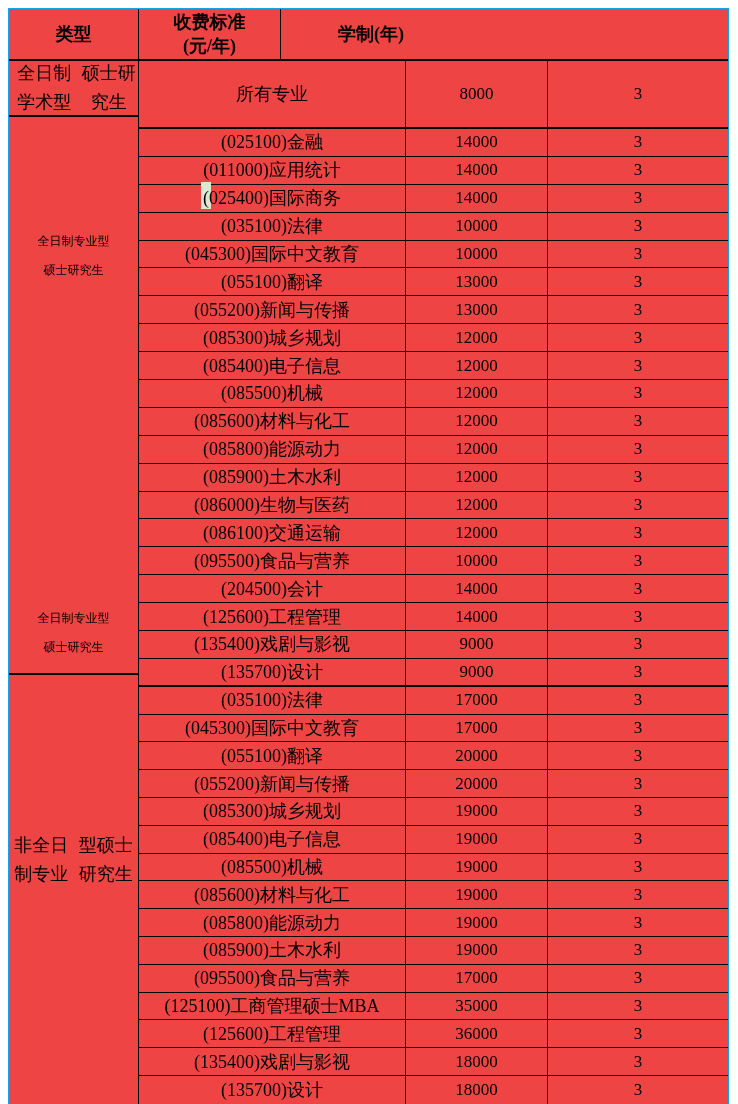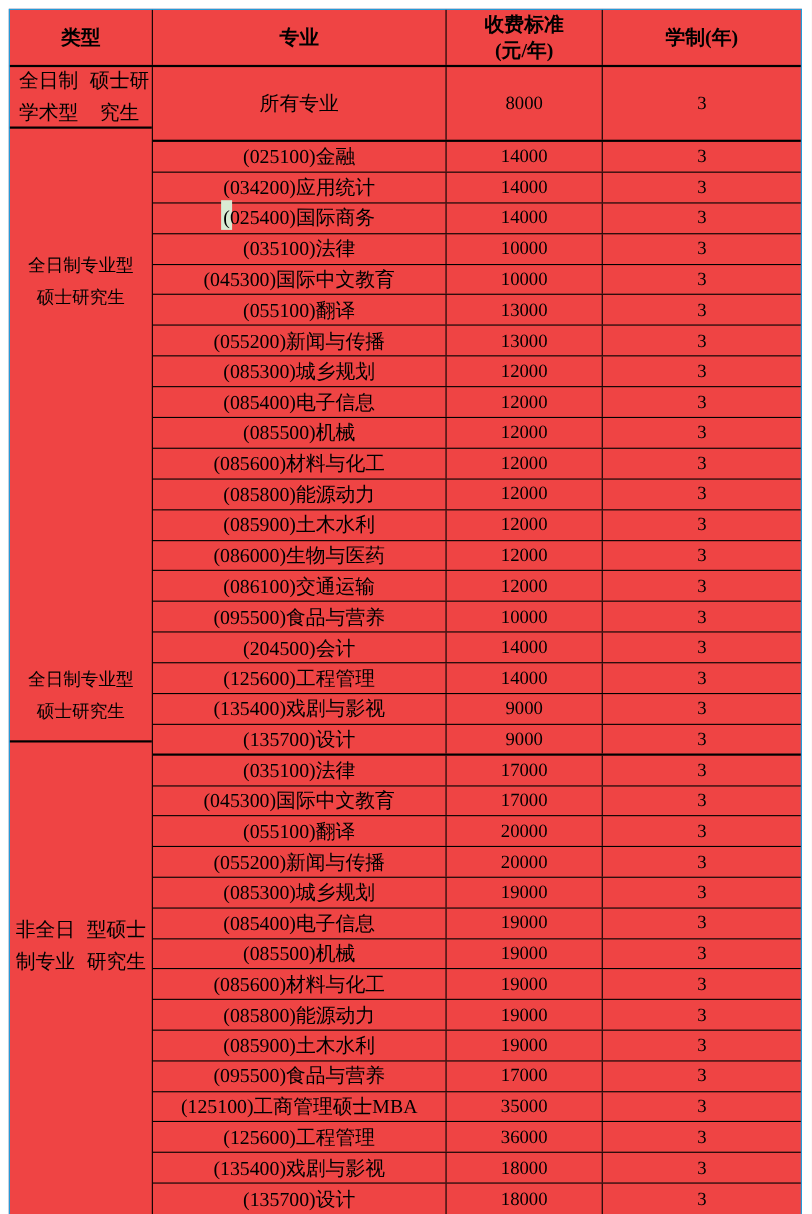--- a/index.html
+++ b/index.html
@@ -45,21 +45,21 @@
   .type-col { width: 130px; border-right: 1px solid #000; display: flex; flex-direction: column; }
   .rows-col { width: 589px; display: flex; flex-direction: column; }
 
   .type-cell { display: flex; flex-direction: row; align-items: center; justify-content: center;
                text-align: center; font-size: 18px; line-height: 29px; }
   .type-cell-1 { height: 56px; border-bottom: 2px solid #000; }
   .type-cell-2 { height: 558px; border-bottom: 2px solid #000; position: relative; }
   .type-cell-3 { height: 369px; }
 
   .type-label { position: absolute; left: 0; right: 0; text-align: center;
-                font-size: 16px; line-height: 29px; }
+                font-size: 12px; line-height: 29px; }
   .type-label.pos-a { top: 110px; }
   .type-label.pos-b { top: 487px; }
 
   .row { display: flex; border-bottom: 1px solid #000; }
   .row-allmajors { height: 68px; border-bottom: 2px solid #000; }
   .sec { display: flex; flex-direction: column; }
   .sec-2 .row { height: 27.9px; }
   .sec-2 .row:last-child { border-bottom: 2px solid #000; }
   .sec-3 .row { height: 27.8px; }
   .sec-3 .row:last-child { border-bottom: none; }
@@ -78,23 +78,20 @@
 </style>
 </head>
 <body>
 
 <div class="fee-table">
 
   <div class="hrow">
     <div class="cell w-type">
       <span>类型</span>
     </div>
-    <div class="cell w-major">
-      <span>专业</span>
-    </div>
     <div class="cell w-fee">
       <span>收费标准</span>
       <span>(元/年)</span>
     </div>
     <div class="cell w-dur">
       <span>学制(年)</span>
     </div>
   </div>
 
   <div class="tbody">
@@ -134,21 +131,21 @@
 
       <div class="row">
             <div class="cell w-major">
               <span class="mt">(025100)金融</span>
             </div>
             <div class="cell w-fee num">14000</div>
             <div class="cell w-dur num">3</div>
           </div>
           <div class="row">
             <div class="cell w-major">
-              <span class="mt">(034200)应用统计</span>
+              <span class="mt">(011000)应用统计</span>
             </div>
             <div class="cell w-fee num">14000</div>
             <div class="cell w-dur num">3</div>
           </div>
           <div class="row">
             <div class="cell w-major">
               <span class="mt hl">(025400)国际商务</span>
             </div>
             <div class="cell w-fee num">14000</div>
             <div class="cell w-dur num">3</div>

